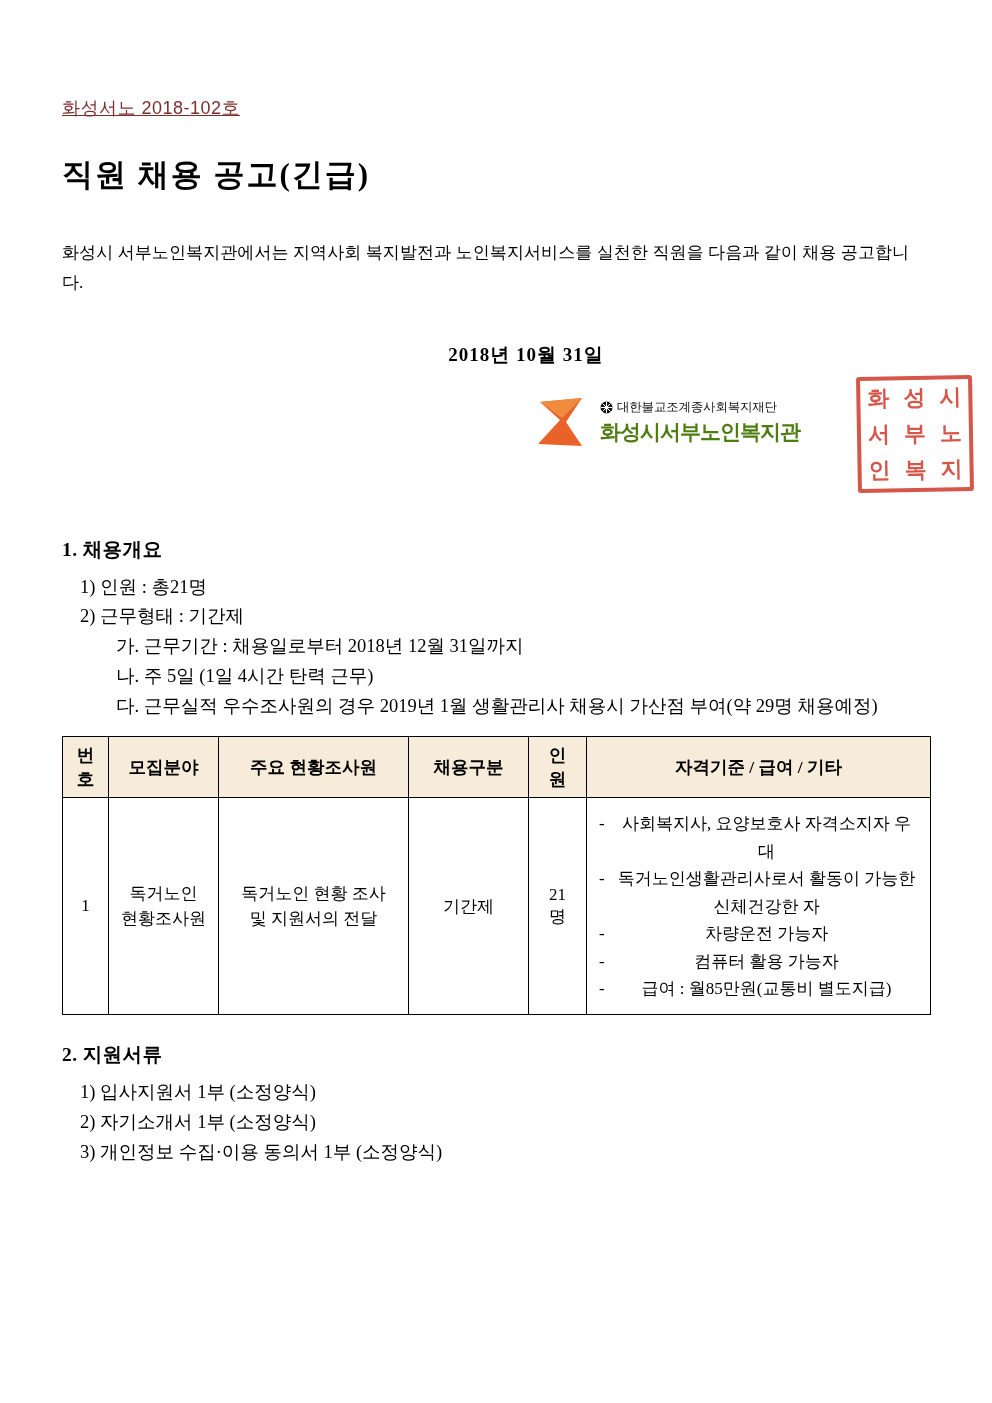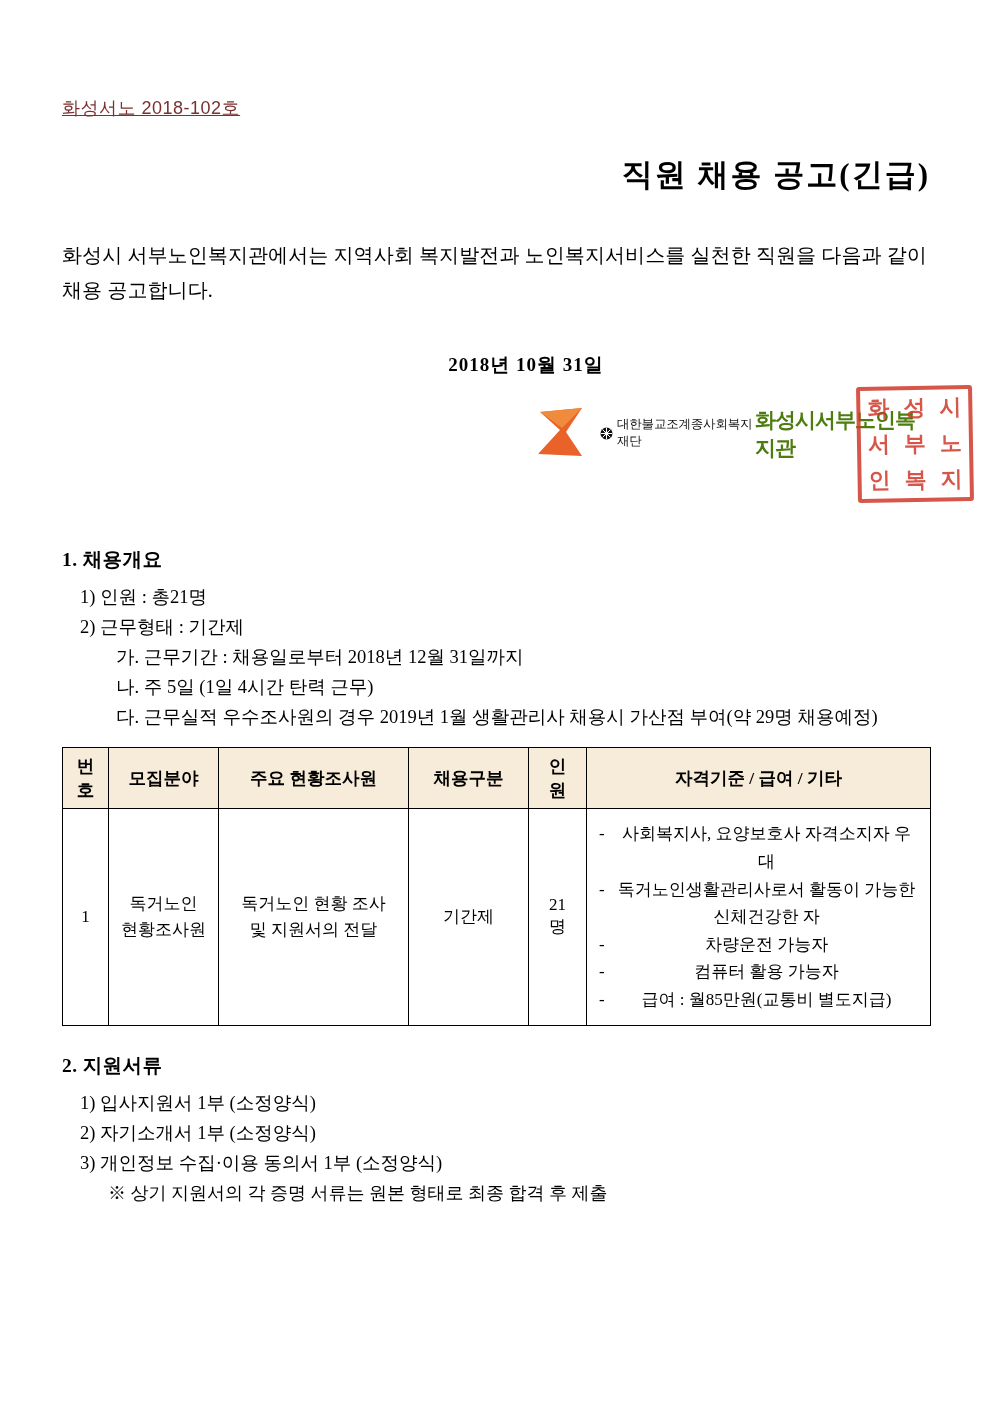--- a/index.html
+++ b/index.html
@@ -23,28 +23,28 @@
   }
   .doc-number {
     font-family: "Liberation Sans", sans-serif;
     font-size: 18px;
     color: #7b2f2f;
     text-decoration: underline;
     letter-spacing: 0.5px;
     margin-bottom: 34px;
   }
   .doc-title {
-    text-align: right;
+    text-align: left;
     font-size: 31px;
     font-weight: bold;
     letter-spacing: 2px;
     margin: 20px 0 42px 0;
   }
   .intro {
-    font-size: 20px;
+    font-size: 17px;
     line-height: 1.75;
     letter-spacing: 0.1px;
     margin: 0 0 44px 0;
   }
   .date-line {
     text-align: center;
     font-size: 19px;
     font-weight: bold;
     letter-spacing: 1px;
     margin: 34px 0 8px 0;
@@ -63,21 +63,21 @@
   }
   .logo-mark {
     width: 58px;
     height: 58px;
     position: relative;
     margin-right: 10px;
   }
   .logo-mark svg { display: block; }
   .logo-texts {
     display: flex;
-    flex-direction: row;
+    flex-direction: column;
     justify-content: center;
   }
   .logo-top {
     font-family: "Liberation Sans", sans-serif;
     font-size: 12.5px;
     color: #111;
     display: flex;
     align-items: center;
     letter-spacing: -0.2px;
   }
@@ -287,15 +287,14 @@
           </ul>
         </td>
       </tr>
     </tbody>
   </table>
 
   <div class="section-title section-2">2. 지원서류</div>
   <div class="lvl1">1) 입사지원서 1부 (소정양식)</div>
   <div class="lvl1">2) 자기소개서 1부 (소정양식)</div>
   <div class="lvl1">3) 개인정보 수집·이용 동의서 1부 (소정양식)</div>
-  <div class="note">※ 상기 지원서의 각 증명 서류는 원본 형태로 최종 합격 후 제출</div>
 
 </div>
 
 </body></html>

